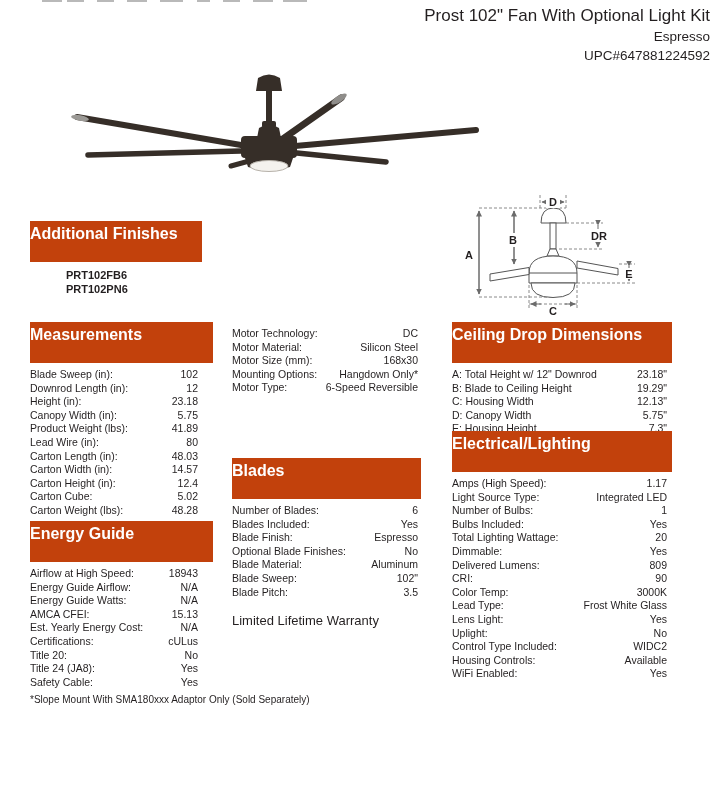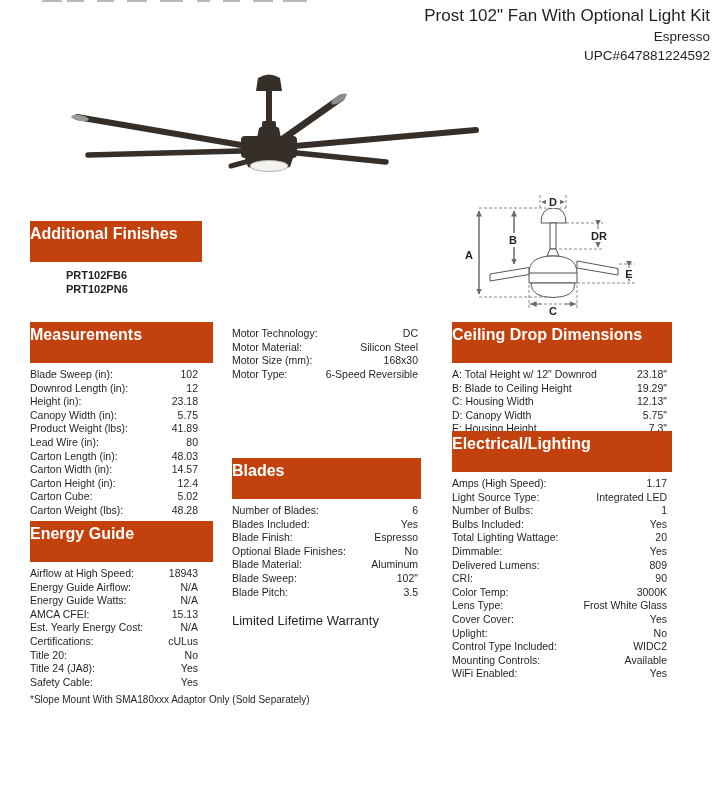--- a/index.html
+++ b/index.html
@@ -264,20 +264,24 @@
       </div>
       <div class="spec-row">
         <span class="spec-label">Motor Material:</span>
         <span class="spec-value">Silicon Steel</span>
       </div>
       <div class="spec-row">
         <span class="spec-label">Motor Size (mm):</span>
         <span class="spec-value">168x30</span>
       </div>
       <div class="spec-row">
+        <span class="spec-label">Mounting Options:</span>
+        <span class="spec-value">Hangdown Only*</span>
+      </div>
+      <div class="spec-row">
         <span class="spec-label">Motor Type:</span>
         <span class="spec-value">6-Speed Reversible</span>
       </div>
     </div>
 </div>
 
 <div class="section col2" id="sec-blades">
   <div class="bar">Blades</div>
   <div class="rows">
       <div class="spec-row">
@@ -374,37 +378,37 @@
       </div>
       <div class="spec-row">
         <span class="spec-label">CRI:</span>
         <span class="spec-value">90</span>
       </div>
       <div class="spec-row">
         <span class="spec-label">Color Temp:</span>
         <span class="spec-value">3000K</span>
       </div>
       <div class="spec-row">
-        <span class="spec-label">Lens Type:</span>
+        <span class="spec-label">Lead Type:</span>
         <span class="spec-value">Frost White Glass</span>
       </div>
       <div class="spec-row">
-        <span class="spec-label">Cover Cover:</span>
+        <span class="spec-label">Lens Light:</span>
         <span class="spec-value">Yes</span>
       </div>
       <div class="spec-row">
         <span class="spec-label">Uplight:</span>
         <span class="spec-value">No</span>
       </div>
       <div class="spec-row">
         <span class="spec-label">Control Type Included:</span>
         <span class="spec-value">WIDC2</span>
       </div>
       <div class="spec-row">
-        <span class="spec-label">Mounting Controls:</span>
+        <span class="spec-label">Housing Controls:</span>
         <span class="spec-value">Available</span>
       </div>
       <div class="spec-row">
         <span class="spec-label">WiFi Enabled:</span>
         <span class="spec-value">Yes</span>
       </div>
     </div>
 </div>
 
 <div class="footnote">*Slope Mount With SMA180xxx Adaptor Only (Sold Separately)</div>

